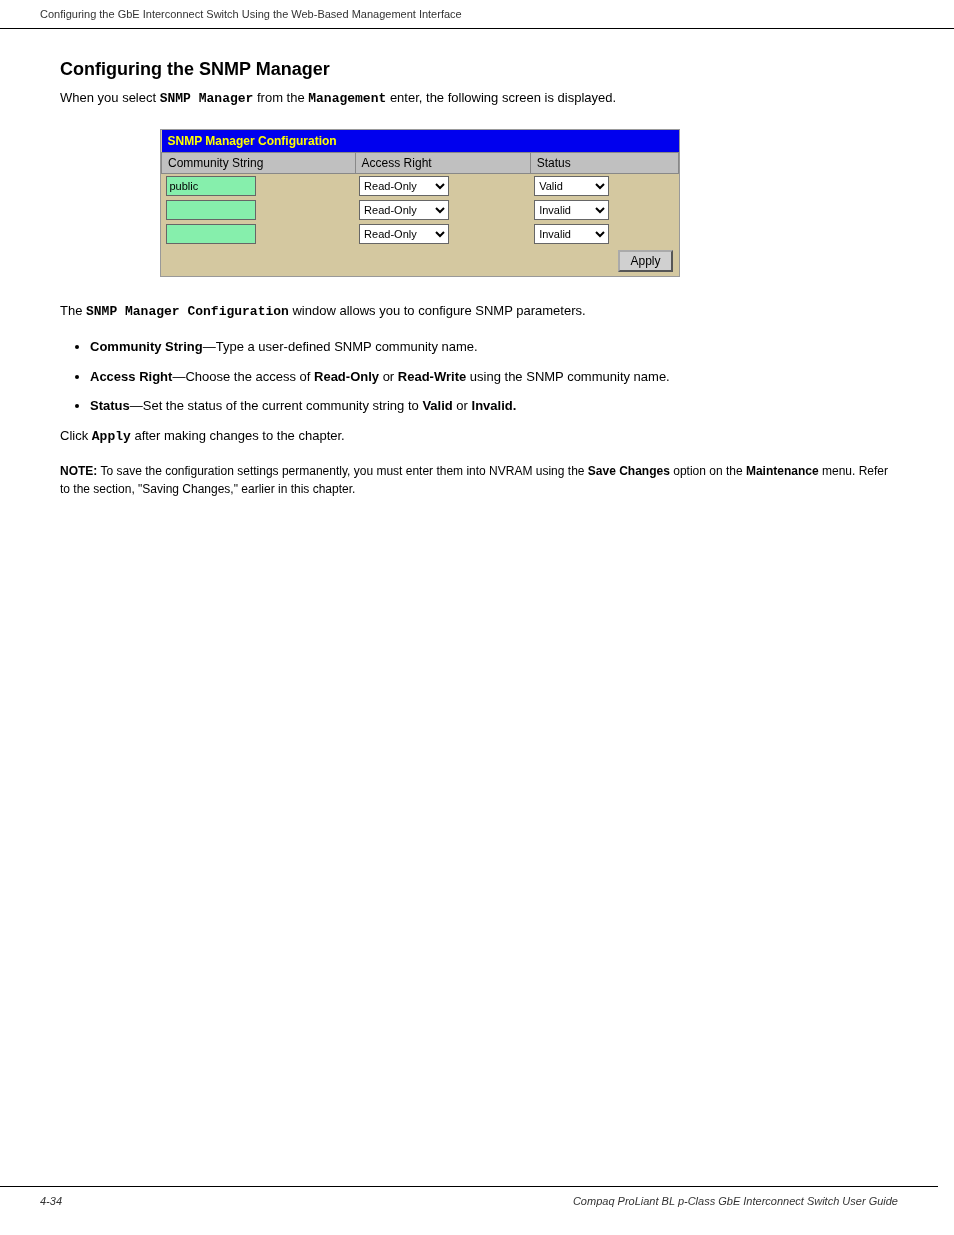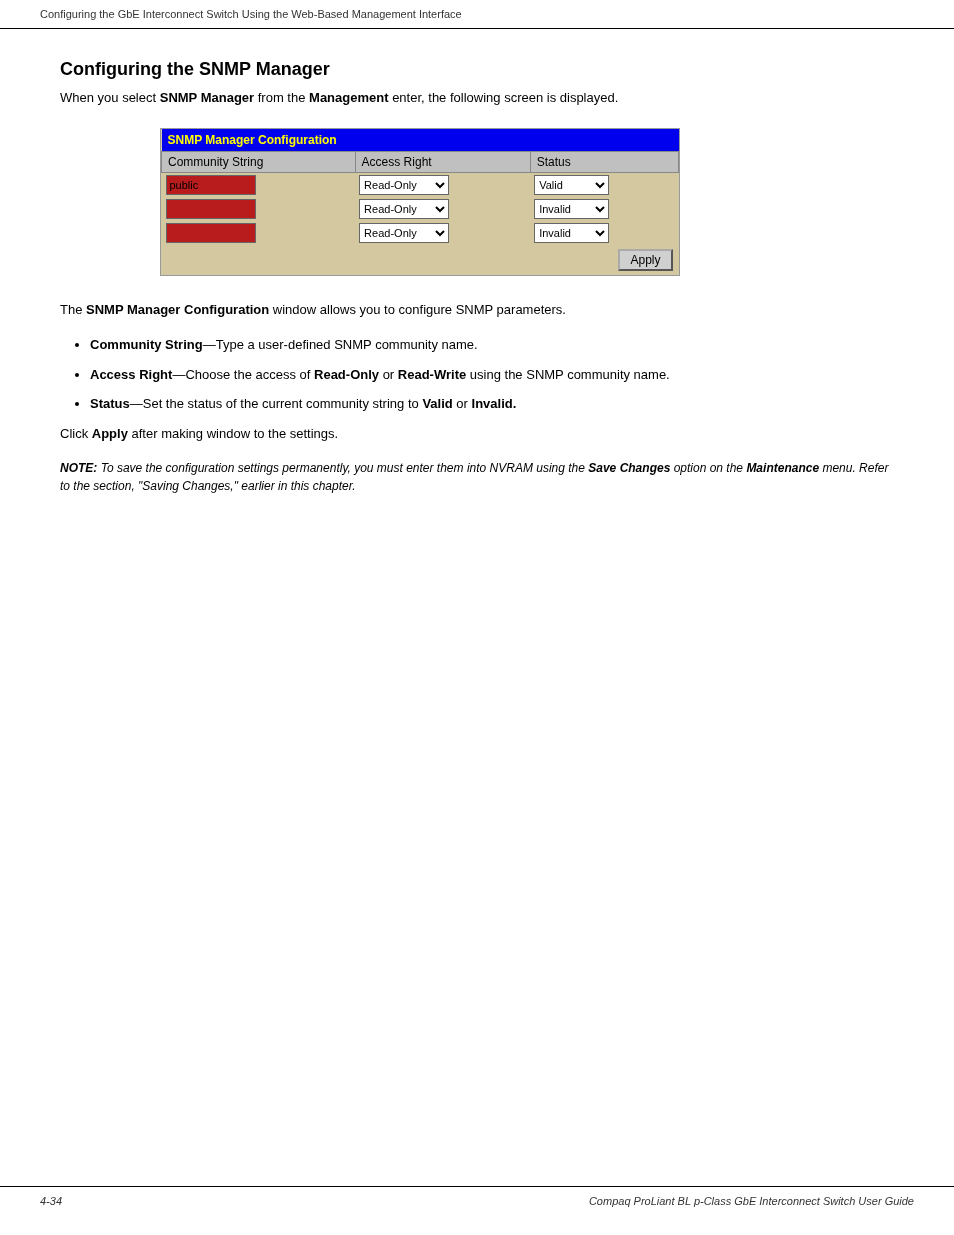--- a/index.html
+++ b/index.html
@@ -32,20 +32,21 @@
     }
 
     .body-text {
       font-size: 13px;
       margin-bottom: 16px;
       line-height: 1.5;
     }
 
     .body-text b {
       font-weight: bold;
+      font-family: Liberation Mono, monospace;
     }
 
     
     .screenshot-box {
       border: 1px solid #999;
       margin: 20px 0 24px 100px;
       width: 520px;
       background: #d4c8a0;
       padding: 0;
     }
@@ -73,21 +74,21 @@
     }
 
     .snmp-data-row {
       background: #d4c8a0;
     }
 
     .community-input {
       width: 90px;
       height: 20px;
       border: 1px solid #666;
-      background: #b91c1c;
+      background: #86efac;
       font-size: 11px;
       padding: 1px 3px;
     }
 
     .access-select {
       width: 90px;
       height: 20px;
       border: 1px solid #666;
       background: white;
       font-size: 11px;
@@ -122,39 +123,38 @@
 
     .bullet-list li {
       margin-bottom: 10px;
       line-height: 1.5;
     }
 
     .note-text {
       font-size: 12px;
       line-height: 1.5;
       margin-top: 16px;
-      font-style: italic;
     }
 
     .note-text b {
       font-weight: bold;
     }
 
     .page-footer {
       border-top: 1px solid #000;
       padding: 8px 40px;
       font-size: 11px;
       font-style: italic;
       color: #333;
       display: flex;
       justify-content: space-between;
       position: absolute;
       bottom: 20px;
       left: 0;
-      right: 0;
+      right: 16px;
     }
 
     .snmp-title-cell {
       background: #0000ee;
       color: #ffff00;
       font-weight: bold;
       padding: 4px 6px;
       font-size: 12px;
     }
   </style>
@@ -262,21 +262,21 @@
     </li>
     <li>
       <b>Access Right</b><span>—</span>Choose the access of <b>Read-Only</b> or <b>Read-Write</b> using the SNMP community name.
     </li>
     <li>
       <b>Status</b><span>—</span>Set the status of the current community string to <b>Valid</b> or <b>Invalid.</b>
     </li>
   </ul>
 
   <p class="body-text">
-    <span>Click </span><b>Apply</b><span> after making window to the settings.</span>
+    <span>Click </span><b>Apply</b><span> after making changes to the chapter.</span>
   </p>
 
   <p class="note-text">
     <b>NOTE:</b><span>  To save the configuration settings permanently, you must enter them into NVRAM using the </span><b>Save Changes</b><span> option on the </span><b>Maintenance</b><span> menu. Refer to the section, "Saving Changes," earlier in this chapter.</span>
   </p>
 
 </div>
 
 <div class="page-footer">
   <span>4-34</span>

